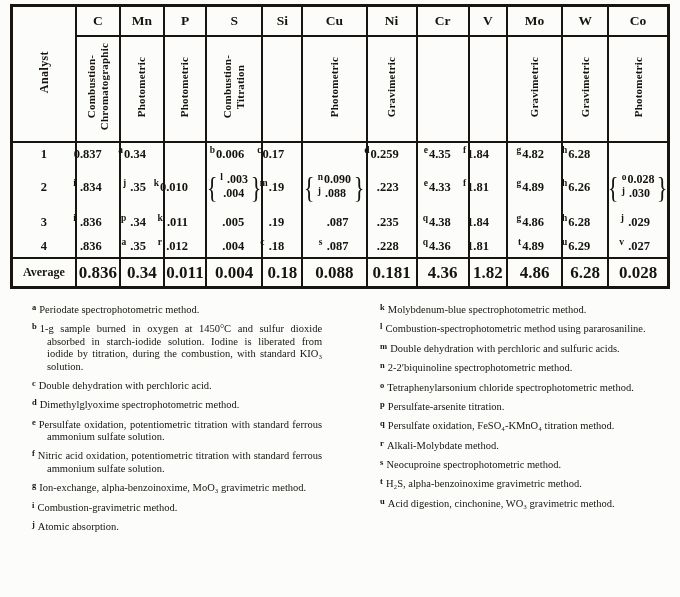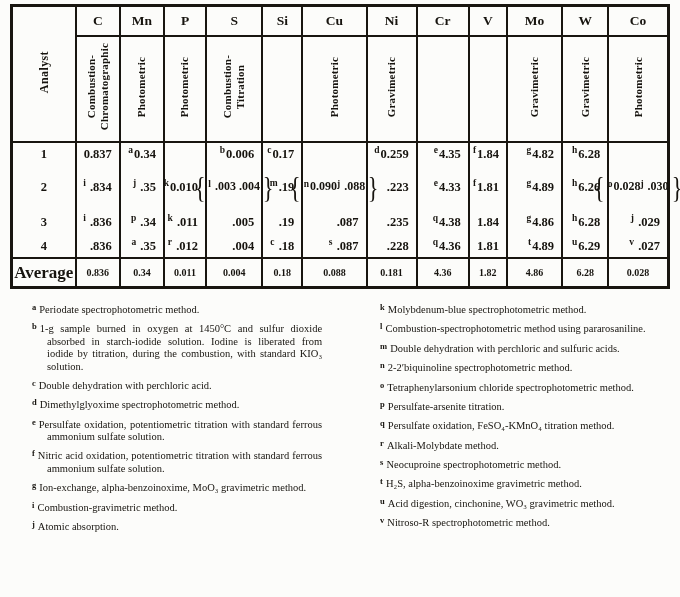--- a/index.html
+++ b/index.html
@@ -23,35 +23,35 @@
   .vtext{
     display:inline-block;writing-mode:vertical-rl;transform:rotate(180deg);
     font-size:11px;font-weight:bold;line-height:1.2;white-space:pre-line;
     letter-spacing:.2px;
   }
   th.corner{vertical-align:middle;text-align:center;}
   th.corner .vtext{font-size:12px;letter-spacing:.4px;}
 
   td.datacell{vertical-align:top;}
   .mini{display:flex;align-items:center;justify-content:flex-end;
-        padding-right:7px;font-size:12.5px;}
+        padding-right:17px;font-size:12.5px;}
   .mini.center{justify-content:center;padding-right:0;}
   .mr0{height:22px;}.mr1{height:44px;}.mr2{height:26px;}.mr3{height:22px;}
   .sup{font-size:9.5px;position:relative;top:-4px;margin-right:1px;font-weight:bold;}
   .val{white-space:pre;}
   td.analyst-col .mini{justify-content:center;padding-right:0;font-size:12.5px;}
 
   .brace-group{display:flex;align-items:center;gap:1px;}
   .brace{font-size:30px;font-weight:normal;line-height:.85;transform:scaleX(.75);}
-  .brace-lines{display:flex;font-size:12px;line-height:1.15;}
+  .brace-lines{display:flex;flex-direction:column;font-size:12px;line-height:1.15;}
   .brace-line{white-space:pre;text-align:left;}
   .brace-line .sup{top:-3px;}
 
-  tr.avg td{height:27px;text-align:center;vertical-align:middle;font-size:10px;}
-  tr.avg td.avg-label{font-size:17px;}
+  tr.avg td{height:27px;text-align:center;vertical-align:middle;font-size:17px;}
+  tr.avg td.avg-label{font-size:12px;}
 
   
   .footnotes{display:flex;margin:15px 0 0 32px;gap:30px;}
   .fn-col{width:296px;}
   .fn-col.right{width:306px;margin-left:28px;}
   .footnote{
     font-size:10.5px;line-height:1.18;text-align:justify;
     padding-left:15px;text-indent:-15px;margin-bottom:7px;color:#17140f;
   }
   .fn-key{font-size:8.5px;position:relative;top:-3px;margin-right:3px;font-weight:bold;}
@@ -370,17 +370,16 @@
         <div class="footnote"><span class="fn-key">l</span><span class="fn-text">Combustion-spectrophotometric method using pararosaniline.</span></div>
         <div class="footnote"><span class="fn-key">m</span><span class="fn-text">Double dehydration with perchloric and sulfuric acids.</span></div>
         <div class="footnote"><span class="fn-key">n</span><span class="fn-text">2-2′biquinoline spectrophotometric method.</span></div>
         <div class="footnote"><span class="fn-key">o</span><span class="fn-text">Tetraphenylarsonium chloride spectrophotometric method.</span></div>
         <div class="footnote"><span class="fn-key">p</span><span class="fn-text">Persulfate-arsenite titration.</span></div>
         <div class="footnote"><span class="fn-key">q</span><span class="fn-text">Persulfate oxidation, FeSO₄-KMnO₄ titration method.</span></div>
         <div class="footnote"><span class="fn-key">r</span><span class="fn-text">Alkali-Molybdate method.</span></div>
         <div class="footnote"><span class="fn-key">s</span><span class="fn-text">Neocuproine spectrophotometric method.</span></div>
         <div class="footnote"><span class="fn-key">t</span><span class="fn-text">H₂S, alpha-benzoinoxime gravimetric method.</span></div>
         <div class="footnote"><span class="fn-key">u</span><span class="fn-text">Acid digestion, cinchonine, WO₃ gravimetric method.</span></div>
-        <div class="footnote"><span class="fn-key">v</span><span class="fn-text">Nitroso-R spectrophotometric method.</span></div>
       </div>
   </div>
 
 </div>
 
 </body></html>

